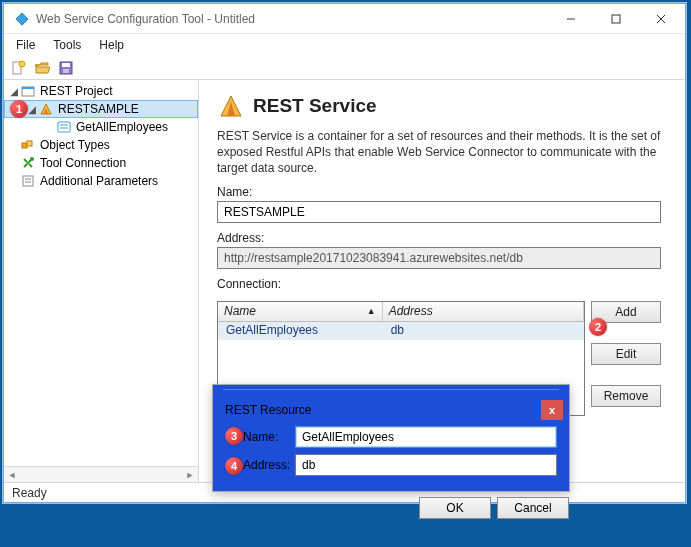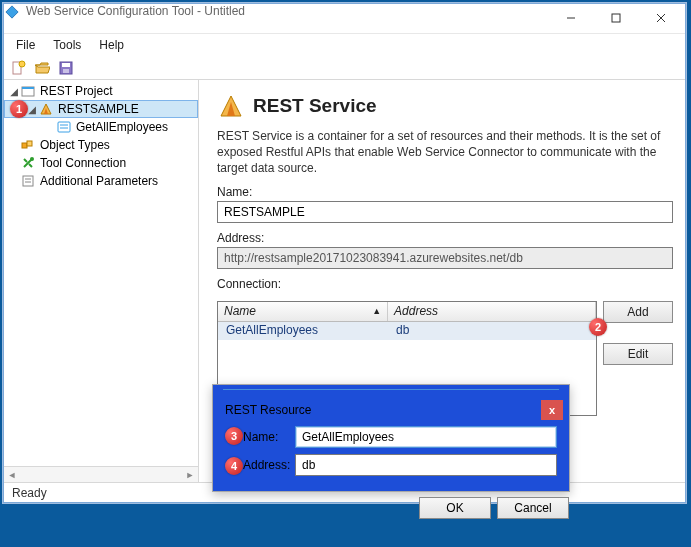--- a/index.html
+++ b/index.html
@@ -3,21 +3,21 @@
 <meta charset="utf-8">
 <style>
   * { box-sizing: border-box; font-family: "Segoe UI", Tahoma, sans-serif; }
   html,body { margin:0; padding:0; background:#0a5a9c; }
   .stage { position:relative; width:691px; height:547px; overflow:hidden; }
   .window {
     position:absolute; left:3px; top:3px; width:683px; height:500px;
     background:#fff; border:1px solid #7ca8d8; box-shadow:0 0 0 1px #9fbde0;
   }
   .titlebar {
-    height:30px; display:flex; align-items:flex-start; padding:0 2px 0 0;
+    height:30px; display:flex; align-items:center; padding:0 2px 0 10px;
     border-bottom:1px solid #e8e8e8; color:#666; font-size:12px;
   }
   .titlebar .appicon { width:16px; height:16px; margin-right:6px; display:flex;align-items:center;justify-content:center; }
   .titlebar .appicon svg{width:14px;height:14px;}
   .titlebar .t-title { flex:1; }
   .winbtns { display:flex; }
   .winbtn { width:45px; height:28px; display:flex; align-items:center; justify-content:center; color:#555;}
   .winbtn svg{width:10px;height:10px;}
   .menubar {
     height:22px; display:flex; align-items:center; gap:2px; padding:0 4px;
@@ -45,21 +45,21 @@
   .marker{
     position:absolute; width:18px; height:18px; border-radius:50%;
     background:radial-gradient(circle at 30% 30%, #ff6b6b, #c2201f);
     color:#fff; font-size:11px; font-weight:bold; display:flex;align-items:center;justify-content:center;
     box-shadow:0 0 2px rgba(0,0,0,0.4);
     z-index:20;
   }
   .sbscroll{ height:16px; border-top:1px solid #d8d8d8; background:#f5f5f5; display:flex;}
   .sbscroll .arrow{width:16px;display:flex;align-items:center;justify-content:center;font-size:9px;color:#888;}
   .sbscroll .track{flex:1;}
-  .content { flex:1; padding:8px 12px 10px 18px; overflow:visible; font-size:12px; color:#222; position:relative;}
+  .content { flex:1; padding:8px 24px 10px 18px; overflow:visible; font-size:12px; color:#222; position:relative;}
   .svc-head{display:flex; align-items:center; gap:8px; margin:4px 0 8px 0;}
   .svc-head h1{ font-size:19px; font-weight:600; margin:0;}
   .svc-head .bigicon{width:28px;height:28px;}
   .desc{color:#333; line-height:1.35; margin-bottom:8px;}
   label.fl{display:block; margin:4px 0 2px 0;}
   .txt{
     width:100%; height:22px; border:1px solid #7a7a7a; padding:2px 6px; font-size:12px;
     background:#fff;
   }
   .txt.readonly{ background:#ececec; color:#555;}
@@ -280,20 +280,21 @@
               </div>
             </div>
             <div class="row">
               <div class="cell name">GetAllEmployees</div>
               <div class="cell addr">db</div>
             </div>
           </div>
           <div class="resbtns">
             <div class="btn">Add</div>
             <div class="btn">Edit</div>
+            <div class="btn">Remove</div>
           </div>
         </div>
         
         <div class="marker" style="right:78px; top:238px;">2</div>
       </div>
     </div>
 
     <div class="statusbar">
       <span>Ready</span>
     </div>

